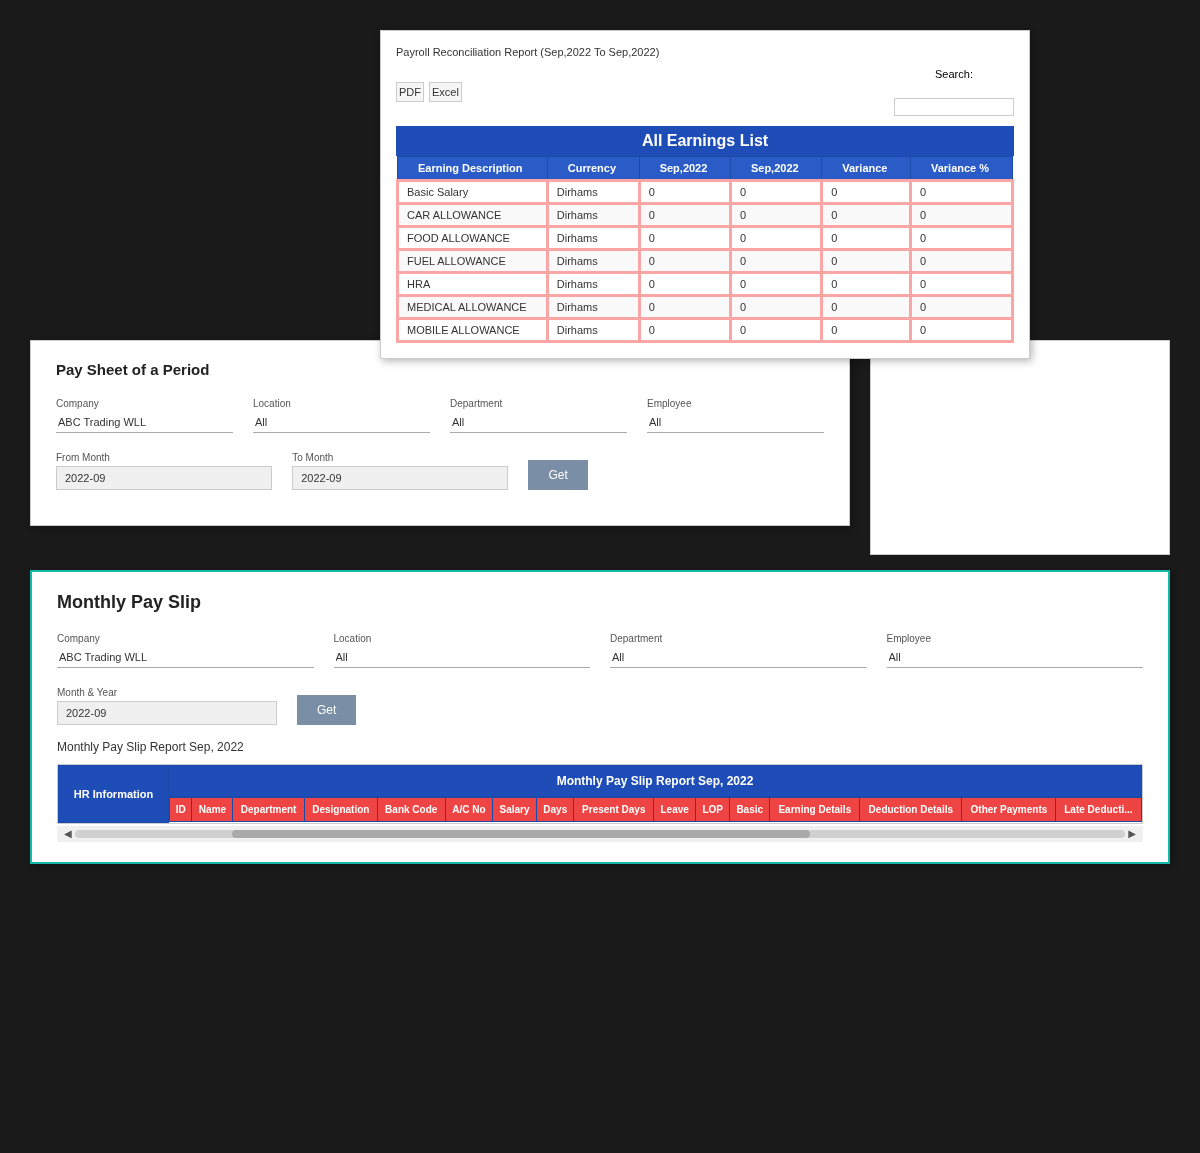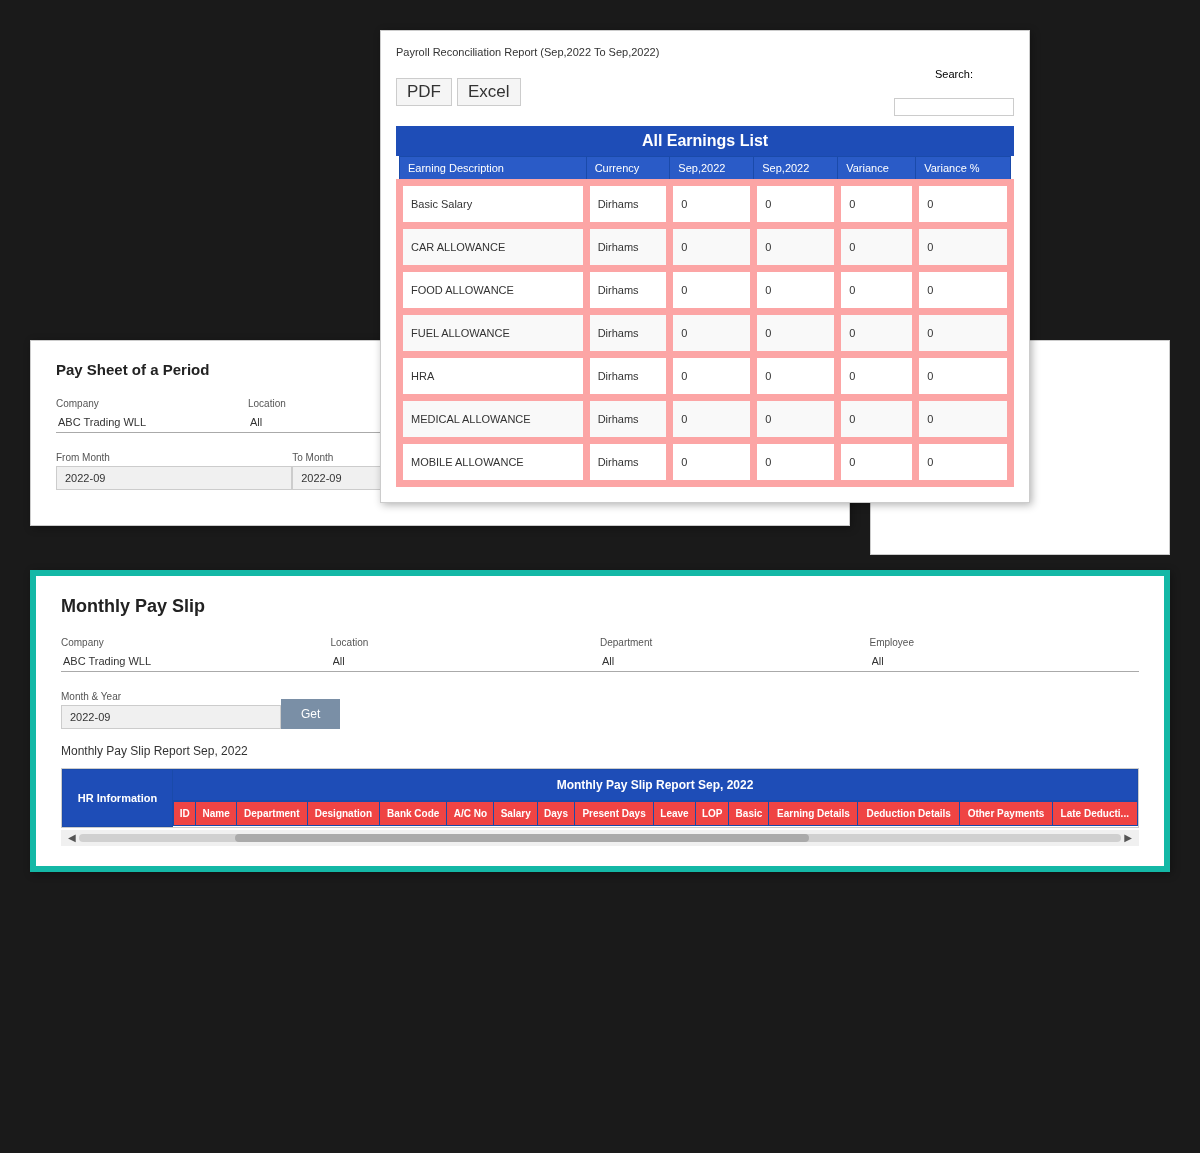--- a/index.html
+++ b/index.html
@@ -32,25 +32,25 @@
       font-weight: normal;
     }
     .btn-row {
       display: flex;
       align-items: center;
       justify-content: space-between;
       margin-bottom: 10px;
     }
     .btn-group { display: flex; gap: 5px; }
     .btn-pdf, .btn-excel {
-      padding: 3px 10px;
+      padding: 3px 2px;
       border: 1px solid #ccc;
       background: #f5f5f5;
       cursor: pointer;
-      font-size: 17px;
+      font-size: 11px;
       color: #333;
     }
     .search-area { display: flex; align-items: center; gap: 18px; font-size: 11px; flex-direction: column; }
     .search-input {
       border: 1px solid #ccc;
       padding: 2px 6px;
       width: 120px;
       font-size: 11px;
     }
     .table-header-blue {
@@ -62,28 +62,28 @@
       font-weight: bold;
     }
     .report-table {
       width: 100%;
       border-collapse: collapse;
       font-size: 11px;
     }
     .report-table th {
       background: #2a5bc7;
       color: #fff;
-      padding: 5px 8px;
+      padding: 5px 20px;
       text-align: left;
       border: 1px solid #1a4aaa;
-      font-weight: normal;
+      font-weight: bold;
     }
     .report-table td {
-      padding: 12px 8px;
-      border: 7px solid #fca5a5;
+      padding: 4px 8px;
+      border: 3px solid #fca5a5;
       color: #333;
     }
     .report-table tr:nth-child(even) td { background: #f9f9f9; }
 
     
     .panel2 {
       position: absolute;
       top: 340px;
       left: 30px;
       width: 820px;
@@ -94,20 +94,21 @@
       z-index: 2;
     }
     .panel2-title {
       font-size: 15px;
       font-weight: bold;
       color: #222;
       margin-bottom: 20px;
     }
     .form-row {
       display: flex;
+      gap: 20px;
       margin-bottom: 15px;
       align-items: flex-end;
     }
     .form-field {
       display: flex;
       flex-direction: column;
       flex: 1;
     }
     .form-field label {
       font-size: 10px;
@@ -142,21 +143,21 @@
       margin-top: 12px;
     }
 
     
     .panel3 {
       position: absolute;
       top: 570px;
       left: 30px;
       width: 1140px;
       background: #fff;
-      border: 6px solid #14b8a6;
+      border: 2px solid #14b8a6;
       padding: 20px 25px;
       box-shadow: 2px 2px 8px rgba(0,0,0,0.3);
       z-index: 1;
     }
     .panel3-title {
       font-size: 18px;
       font-weight: bold;
       color: #222;
       margin-bottom: 20px;
     }

